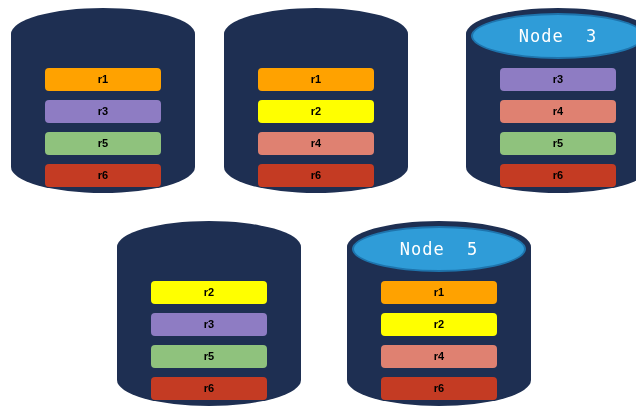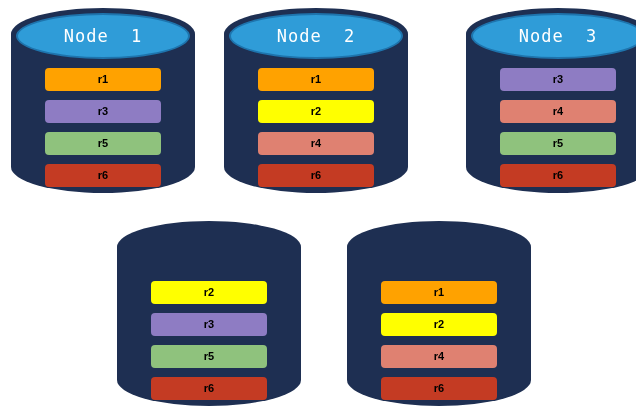--- a/index.html
+++ b/index.html
@@ -64,34 +64,28 @@
     font-weight: bold;
     color: var(--bar-text, #000000);
     line-height: 1;
   }
 </style>
 </head>
 <body>
 
 <div class="canvas">
     <div class="cyl" style="left: 11px; top: 8px;">
-    <div class="cyl-top">
-      <span class="node-label">Node  1</span>
-    </div>
     <div class="bars">
         <div class="bar" style="background: rgb(255, 162, 0);">r1</div>
         <div class="bar" style="background: rgb(142, 124, 195);">r3</div>
         <div class="bar" style="background: rgb(143, 194, 125);">r5</div>
         <div class="bar" style="background: rgb(196, 59, 35);">r6</div>
       </div>
   </div>
     <div class="cyl" style="left: 224px; top: 8px;">
-    <div class="cyl-top">
-      <span class="node-label">Node  2</span>
-    </div>
     <div class="bars">
         <div class="bar" style="background: rgb(255, 162, 0);">r1</div>
         <div class="bar" style="background: rgb(255, 255, 0);">r2</div>
         <div class="bar" style="background: rgb(223, 129, 113);">r4</div>
         <div class="bar" style="background: rgb(196, 59, 35);">r6</div>
       </div>
   </div>
     <div class="cyl" style="left: 439px; top: 8px; margin-left: 27px;">
     <div class="cyl-top">
       <span class="node-label">Node  3</span>
@@ -105,20 +99,23 @@
   </div>
     <div class="cyl" style="left: 117px; top: 221px;">
     <div class="bars">
         <div class="bar" style="background: rgb(255, 255, 0);">r2</div>
         <div class="bar" style="background: rgb(142, 124, 195);">r3</div>
         <div class="bar" style="background: rgb(143, 194, 125);">r5</div>
         <div class="bar" style="background: rgb(196, 59, 35);">r6</div>
       </div>
   </div>
     <div class="cyl" style="left: 347px; top: 221px;">
+    <div class="cyl-top">
+      <span class="node-label">Node  5</span>
+    </div>
     <div class="bars">
         <div class="bar" style="background: rgb(255, 162, 0);">r1</div>
         <div class="bar" style="background: rgb(255, 255, 0);">r2</div>
         <div class="bar" style="background: rgb(223, 129, 113);">r4</div>
         <div class="bar" style="background: rgb(196, 59, 35);">r6</div>
       </div>
   </div>
   </div>
 
 </body></html>

